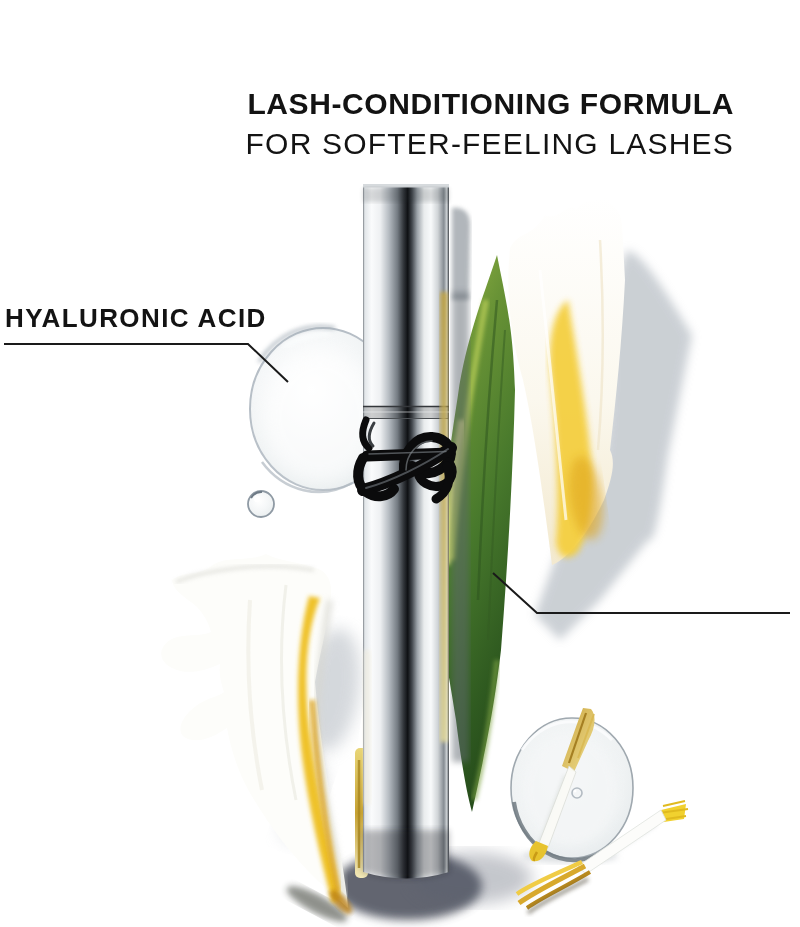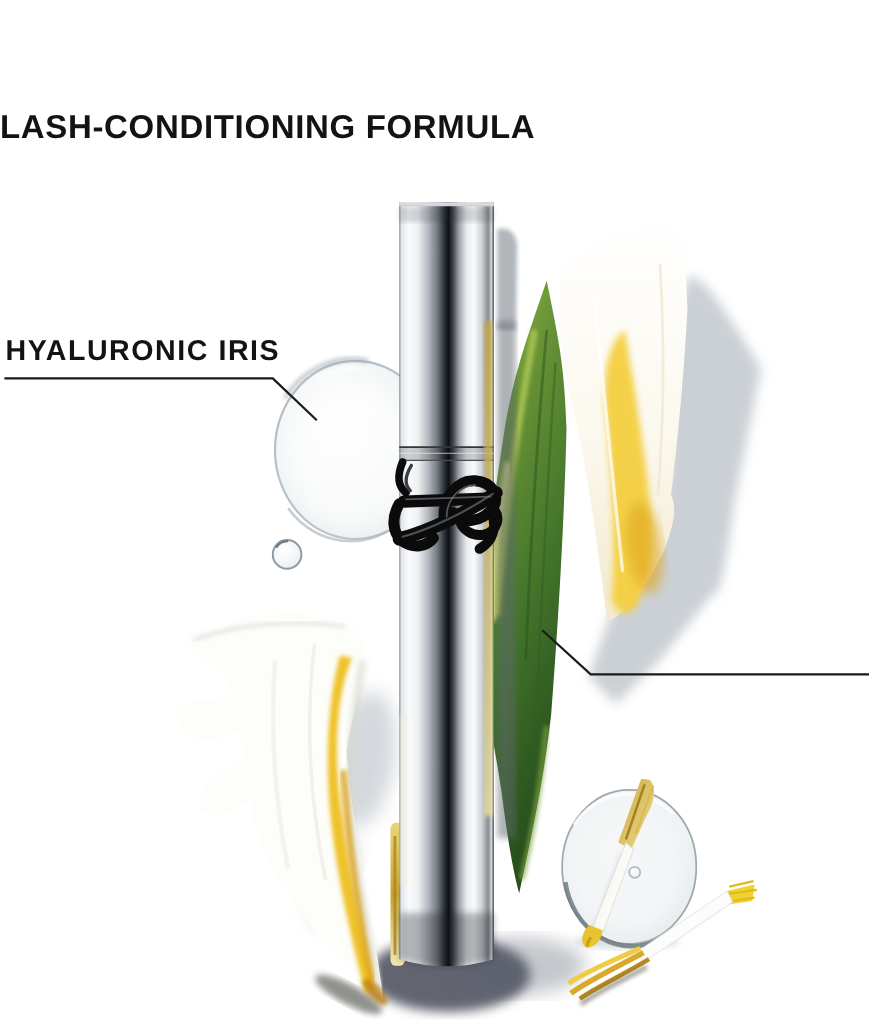--- a/index.html
+++ b/index.html
@@ -1,19 +1,19 @@
 <!DOCTYPE html>
 <html><head>
 <meta charset="utf-8">
 <style>
   html,body{margin:0;padding:0;background:#ffffff;}
   .stage{position:relative;width:800px;height:927px;background:#ffffff;overflow:hidden;
          font-family:"Liberation Sans",sans-serif;color:#131313;}
   .scene{position:absolute;left:0;top:0;width:800px;height:927px;}
-  .headline{position:absolute;left:0;top:96px;width:734px;text-align:left;line-height:1.34;}
+  .headline{position:absolute;left:0;top:84px;width:734px;text-align:right;line-height:1.34;}
   .headline .l1{font-size:30px;font-weight:800;letter-spacing:.6px;}
   .headline .l2{font-size:30px;font-weight:400;letter-spacing:1.2px;}
   .ing-label{position:absolute;font-size:26px;font-weight:800;letter-spacing:1.4px;white-space:nowrap;}
   .ing-left{left:5px;top:303px;}
   .ing-right{left:540px;top:621px;}
 </style>
 </head>
 <body>
 
 <div class="stage">
@@ -220,18 +220,19 @@
       <path d="M590,872 C565,887 541,898 527,908" stroke="#b8891d" stroke-width="4" fill="none"></path>
       <path d="M588,879 C562,893 540,903 528,913" stroke="#55503f" stroke-width="4" opacity="0.6" filter="url(#b2)"></path>
     </g>
 
     <polyline points="4,344 248,344 288,382" fill="none" stroke="#1a1a1a" stroke-width="2"></polyline>
     <polyline points="790,613 537,613 493,573" fill="none" stroke="#1a1a1a" stroke-width="2"></polyline>
   </svg>
 
   <div class="headline">
     <div class="l1">LASH-CONDITIONING FORMULA</div>
+    <div class="l2">FOR SOFTER-FEELING LASHES</div>
   </div>
 
-  <div class="ing-label ing-left">HYALURONIC IRIS</div>
+  <div class="ing-label ing-left">HYALURONIC ACID</div>
 
 
 </div>
 
 </body></html>

